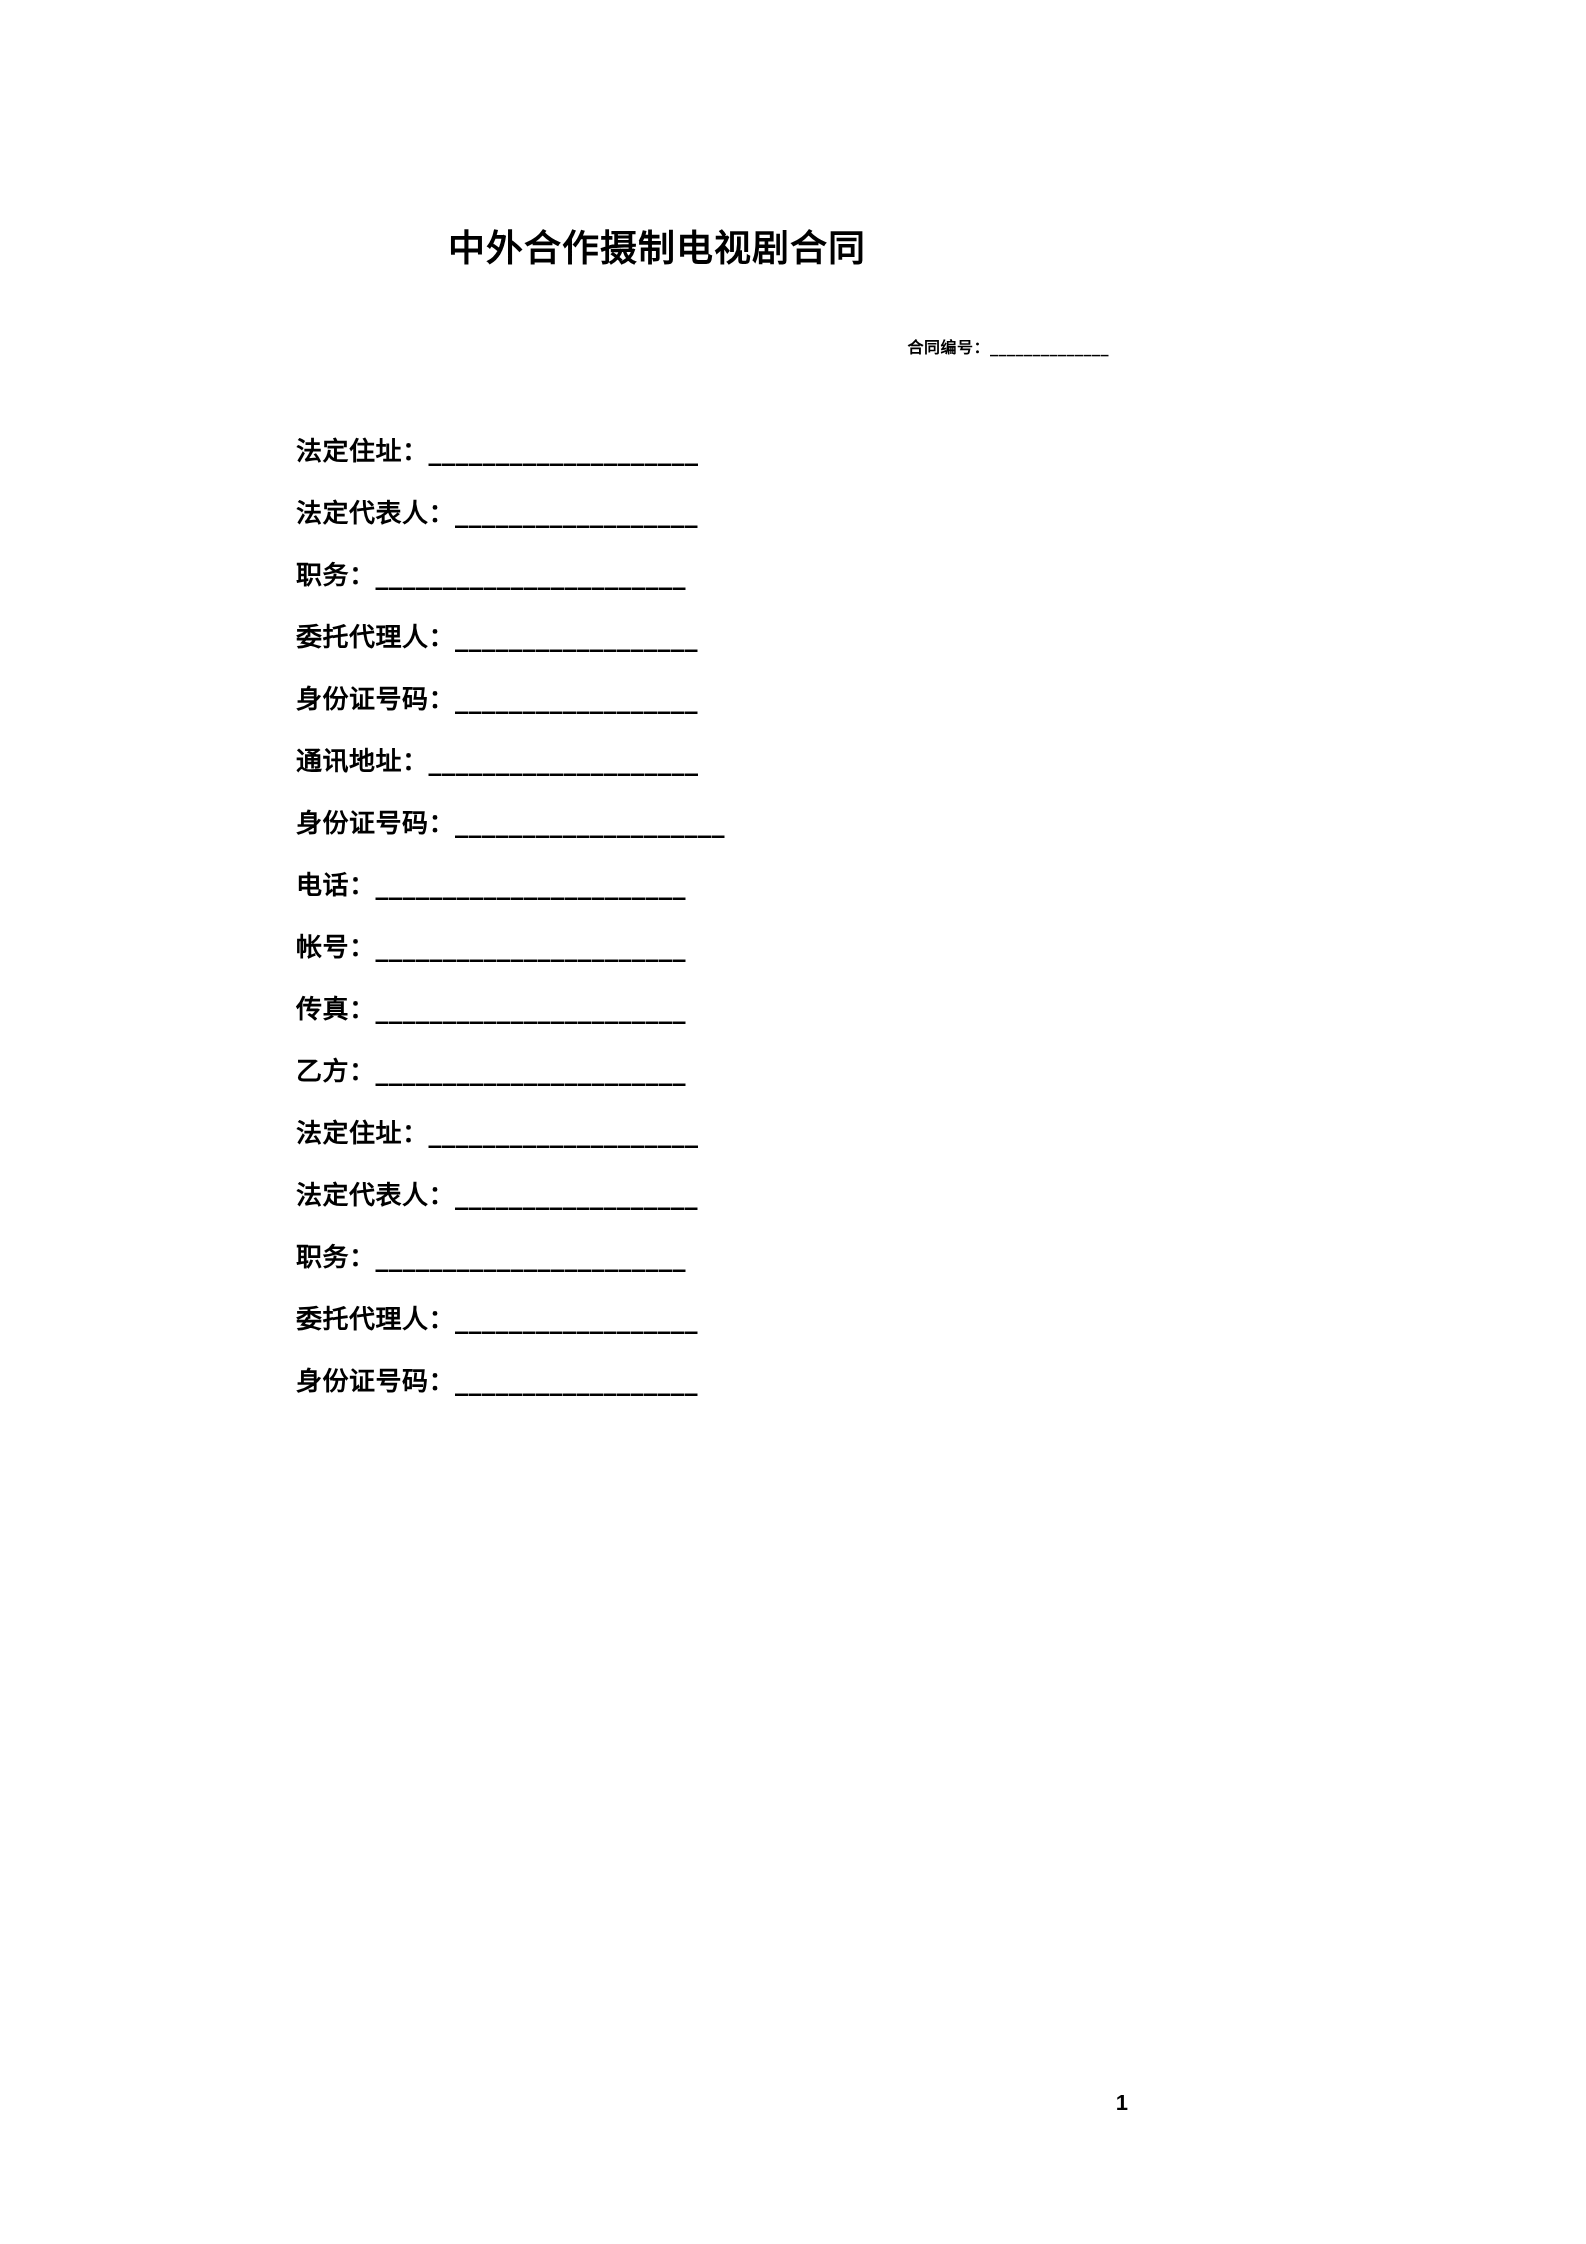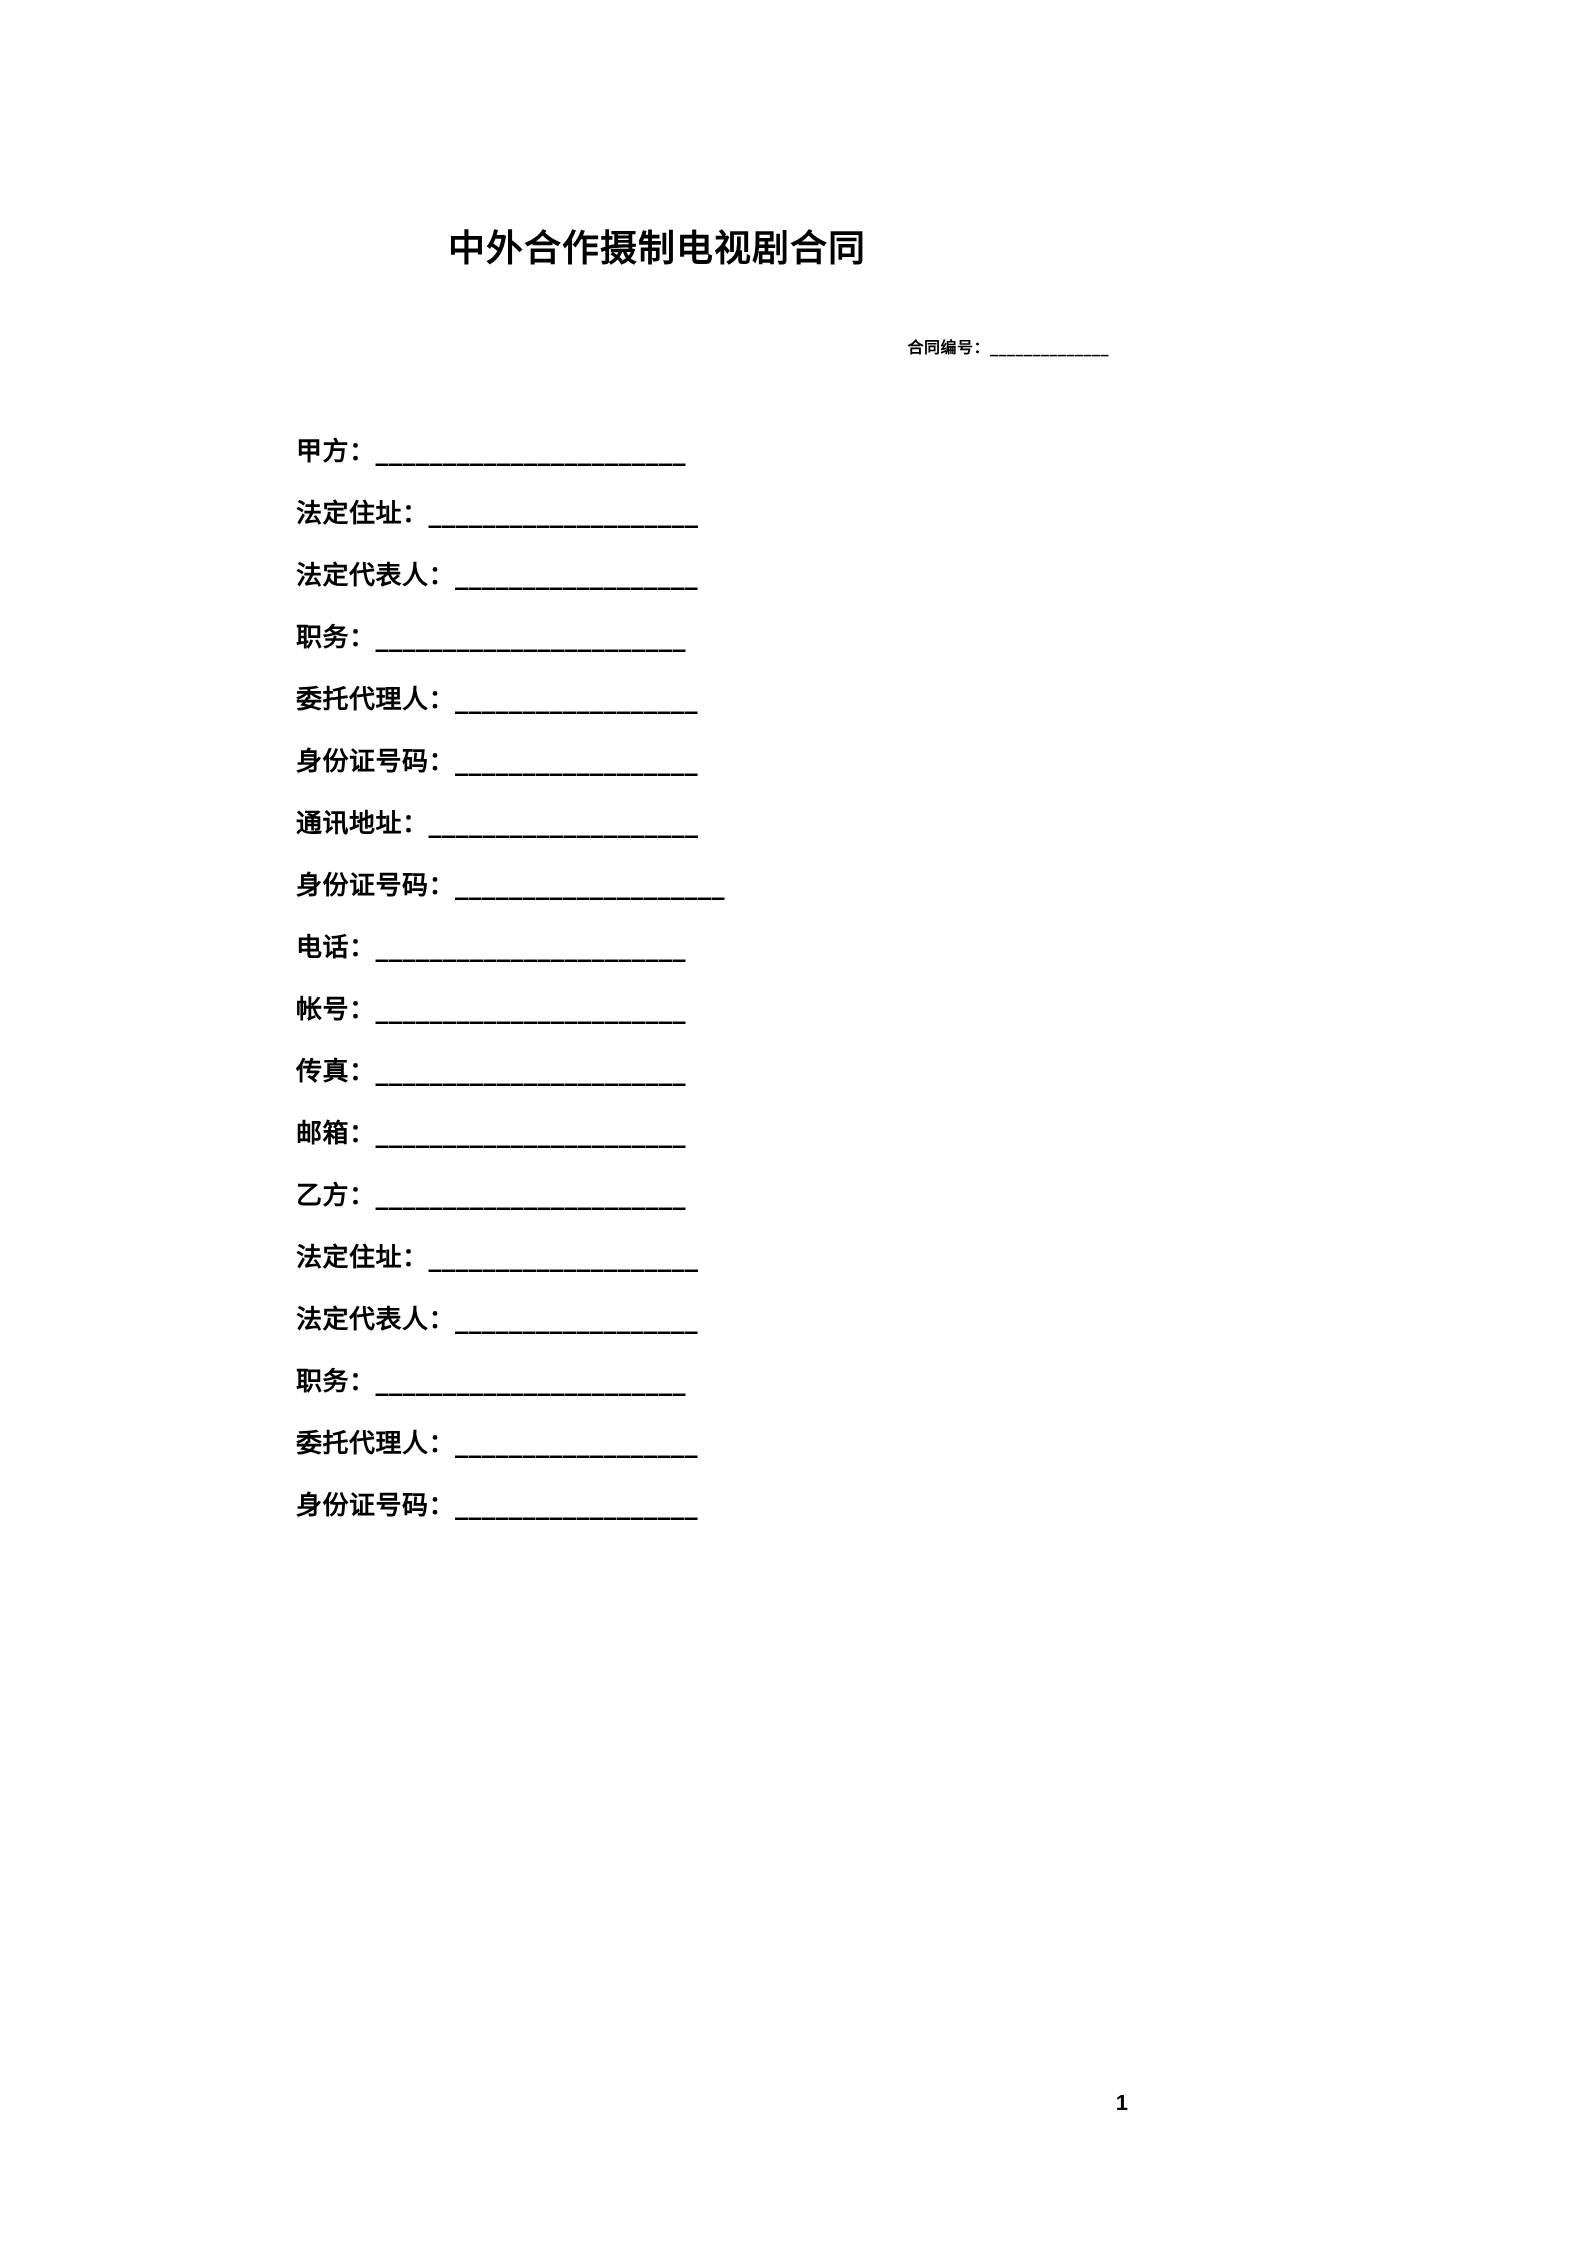--- a/index.html
+++ b/index.html
@@ -65,32 +65,30 @@
 <body>
 
 <div class="page">
 
   <h1 class="doc-title">中外合作摄制电视剧合同</h1>
 
   <div class="contract-no">合同编号：______________</div>
 
   <div class="fields">
 
-    <div class="field-line">甲方：_______________________</div>
     <div class="field-line">法定住址：____________________</div>
     <div class="field-line">法定代表人：__________________</div>
     <div class="field-line">职务：_______________________</div>
     <div class="field-line">委托代理人：__________________</div>
     <div class="field-line">身份证号码：__________________</div>
     <div class="field-line">通讯地址：____________________</div>
     <div class="field-line">身份证号码：____________________</div>
     <div class="field-line">电话：_______________________</div>
     <div class="field-line">帐号：_______________________</div>
     <div class="field-line">传真：_______________________</div>
-    <div class="field-line">邮箱：_______________________</div>
 
     <div class="field-line gap-before">乙方：_______________________</div>
     <div class="field-line">法定住址：____________________</div>
     <div class="field-line">法定代表人：__________________</div>
     <div class="field-line">职务：_______________________</div>
     <div class="field-line">委托代理人：__________________</div>
     <div class="field-line">身份证号码：__________________</div>
 
   </div>
 

